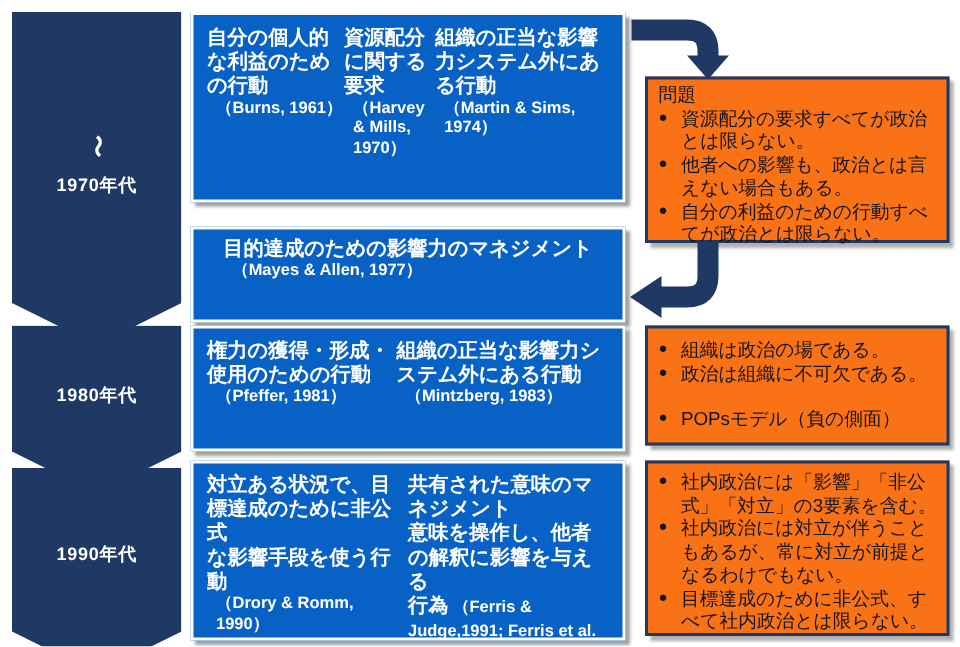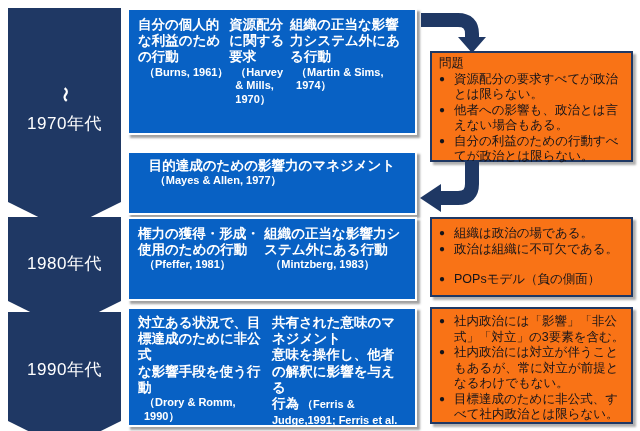--- a/index.html
+++ b/index.html
@@ -5,21 +5,21 @@
   html,body{margin:0;padding:0;background:#fff;}
   body{font-family:"Liberation Sans","DejaVu Sans",sans-serif;}
   .canvas{position:relative;width:640px;height:431px;background:#fff;overflow:hidden;}
 
   
   .banner{position:absolute;left:8px;width:113px;background:#1F3864;
     clip-path:polygon(0 0,100% 0,100% calc(100% - 28px),50% 100%,0 calc(100% - 28px));
     display:flex;flex-direction:column;align-items:center;justify-content:center;
     color:#fff;text-align:center;}
   .banner .era-prefix{font-size:15px;font-weight:bold;transform:rotate(90deg);margin-bottom:8px;}
-  .banner .era-label{font-size:17px;font-weight:normal;letter-spacing:.5px;}
+  .banner .era-label{font-size:12px;font-weight:bold;letter-spacing:.5px;}
   .banner-shadow{filter:drop-shadow(2px 2px 2px rgba(80,80,80,.45));position:absolute;}
 
   
   .defbox{position:absolute;left:127px;width:290px;background:#0861C4;
     border:2px solid #fff;box-sizing:border-box;
     box-shadow:3px 3px 2px rgba(110,110,110,.65);
     color:#fff;padding:5px 9px;display:flex;flex-direction:row;}
   .defbox .ditem{margin:0;}
   .dtitle{font-size:13.5px;font-weight:bold;line-height:1.2;white-space:pre-line;}
   .dcite{font-size:11px;font-weight:bold;margin-left:6px;line-height:1.25;}

